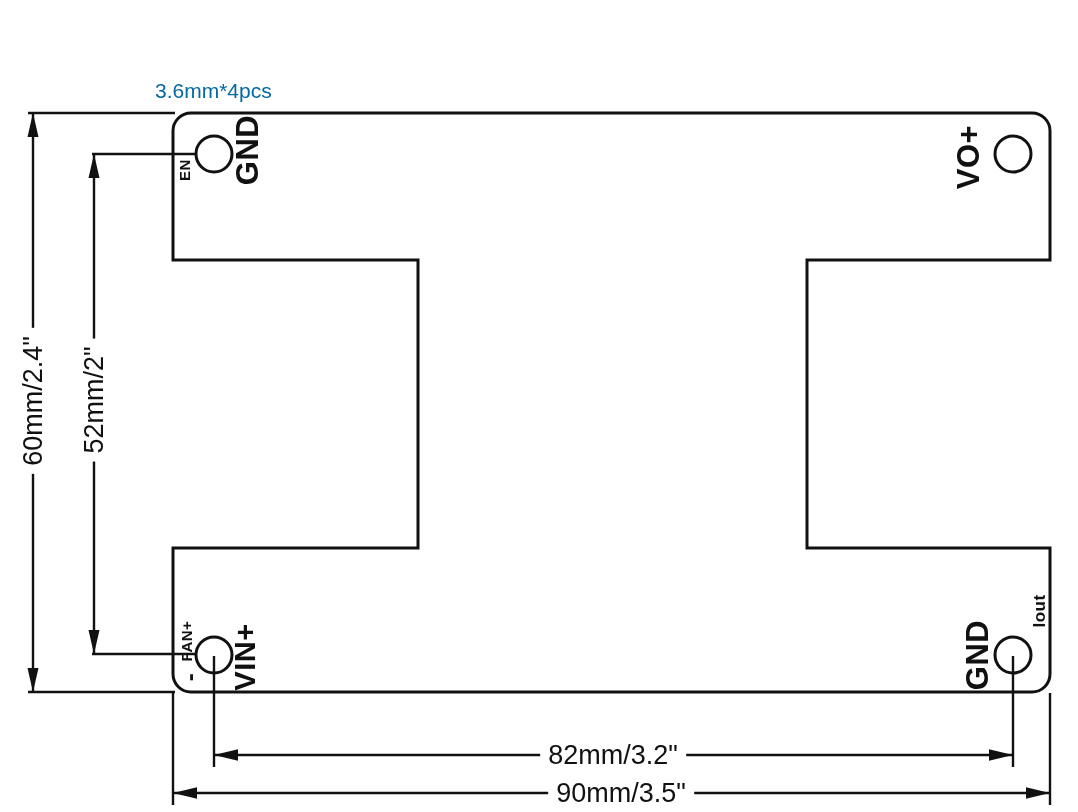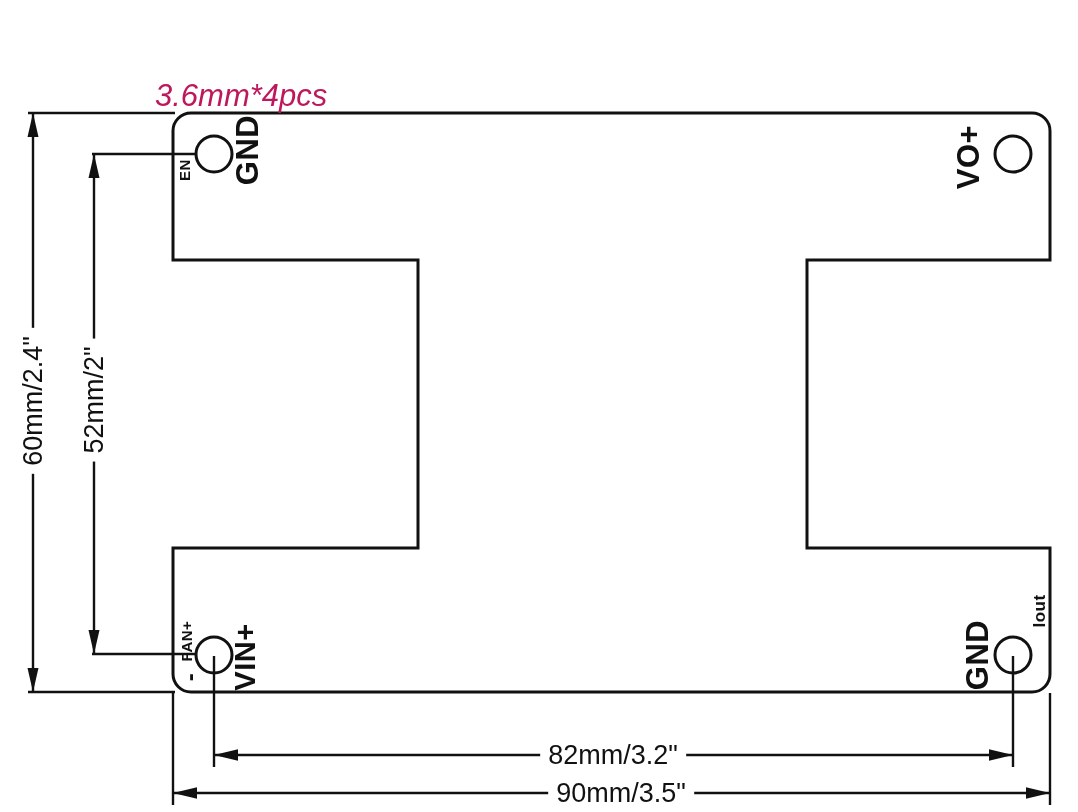--- a/index.html
+++ b/index.html
@@ -35,25 +35,24 @@
     letter-spacing: 0.5px;
   }
   .dim {
     font-weight: normal;
     font-size: 27px;
     background: #ffffff;
     padding: 0 8px;
   }
   .note {
     position: absolute;
-    color: #be185d;
+    color: #0369a1;
     white-space: nowrap;
-    font-size: 31px;
+    font-size: 21px;
     line-height: 1;
-    font-style: italic;
   }
 </style>
 </head>
 <body>
 
 <div class="canvas">
 
   <svg width="1078" height="812" viewBox="0 0 1078 812">
 
     <path d="M 191,113 L 1032,113 A 18,18 0 0 1 1050,131 L 1050,260 L 807,260 L 807,548 L 1050,548 L 1050,674 A 18,18 0 0 1 1032,692 L 191,692 A 18,18 0 0 1 173,674 L 173,548 L 418,548 L 418,260 L 173,260 L 173,131 A 18,18 0 0 1 191,113 Z" fill="#ffffff" stroke="#111111" stroke-width="3"></path>

